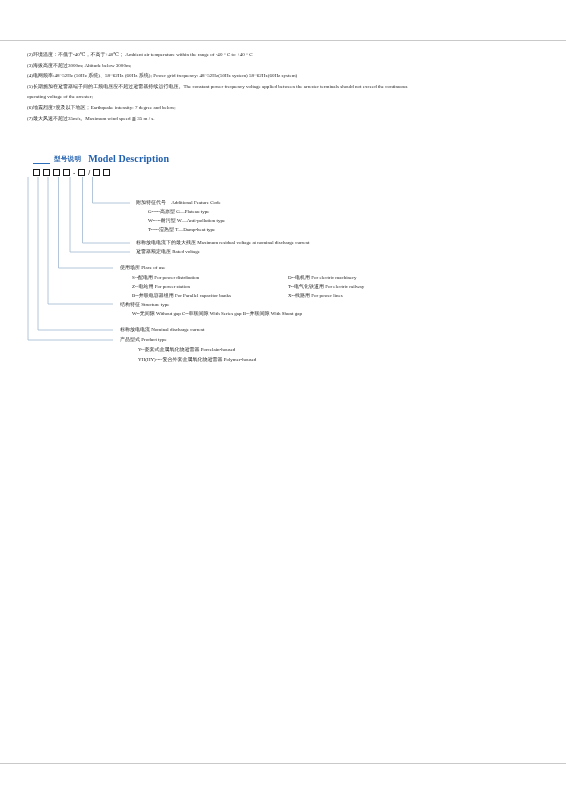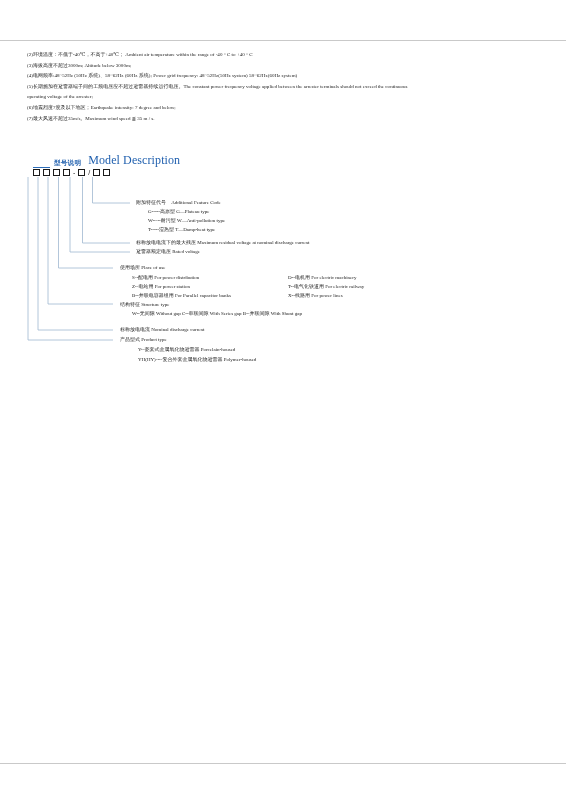--- a/index.html
+++ b/index.html
@@ -63,22 +63,22 @@
     background: #2b6cb8;
   }
   #model-heading .cn {
     font-family: "DejaVu Sans", sans-serif;
     font-size: 6.6px;
     font-weight: bold;
     color: #1f5fae;
     letter-spacing: 0.2px;
   }
   #model-heading .en {
-    font-size: 12px;
-    font-weight: normal;
+    font-size: 10px;
+    font-weight: bold;
     color: #1f5fae;
     letter-spacing: 0.1px;
     margin-left: 3px;
   }
 
   
   #code-row {
     position: absolute;
     left: 33px;
     top: 167px;

